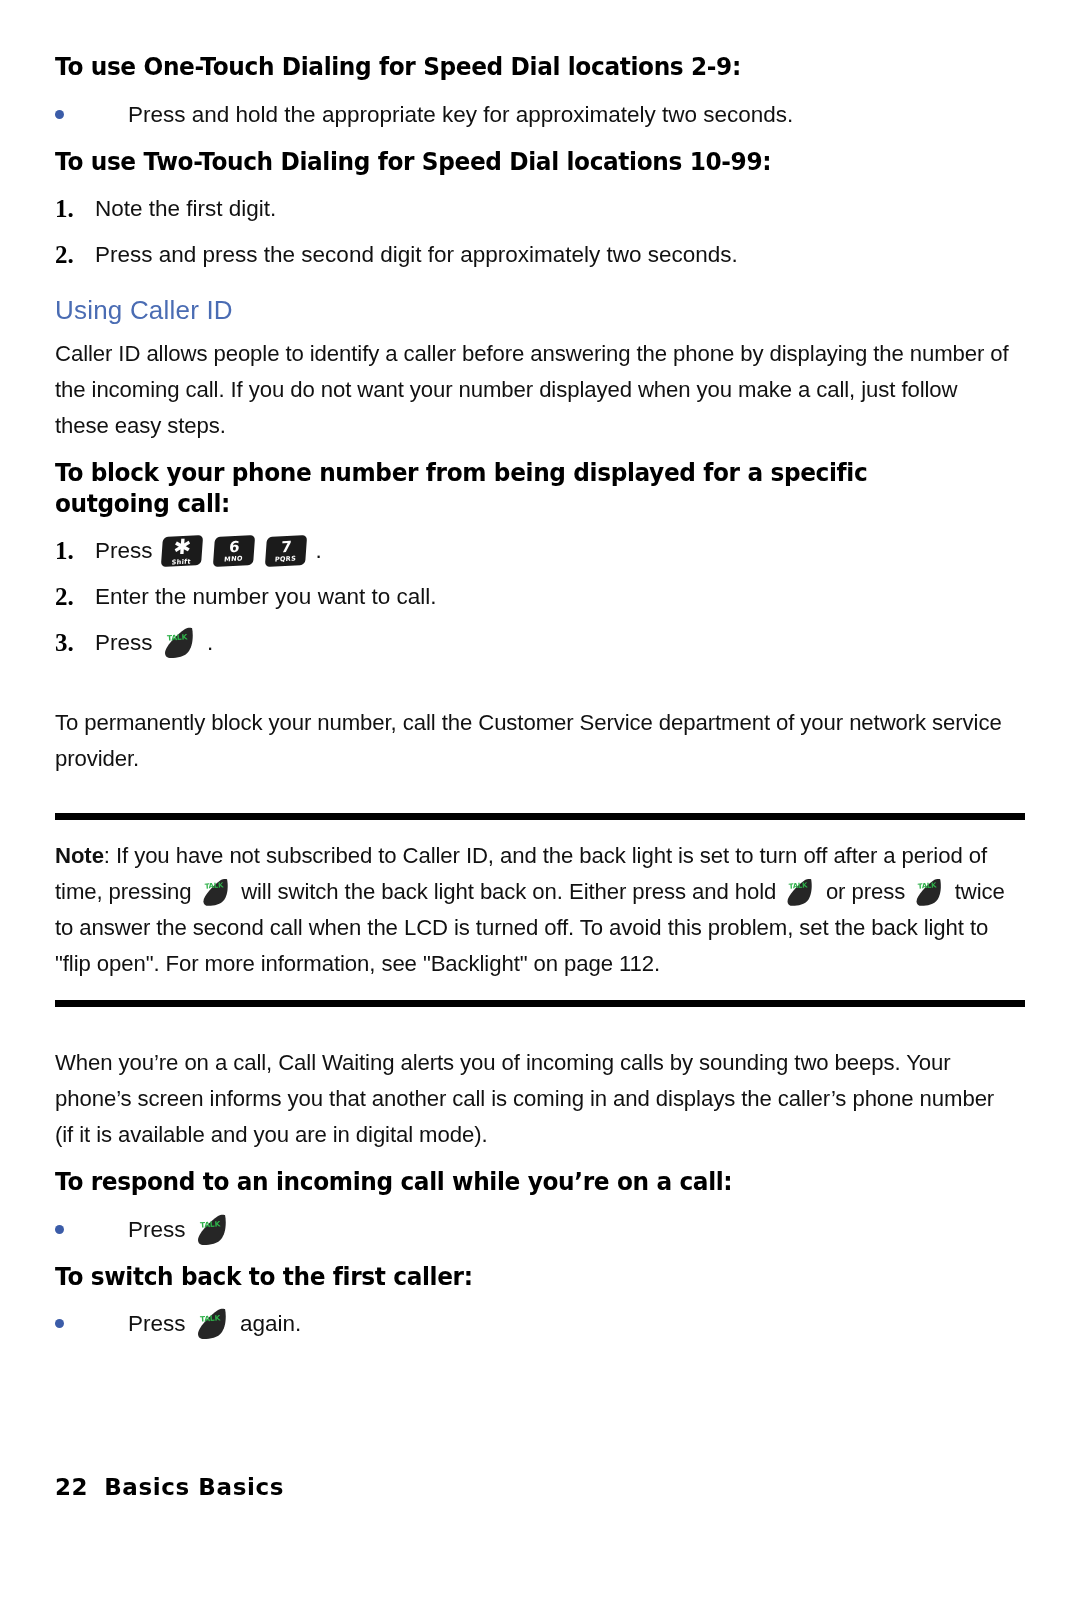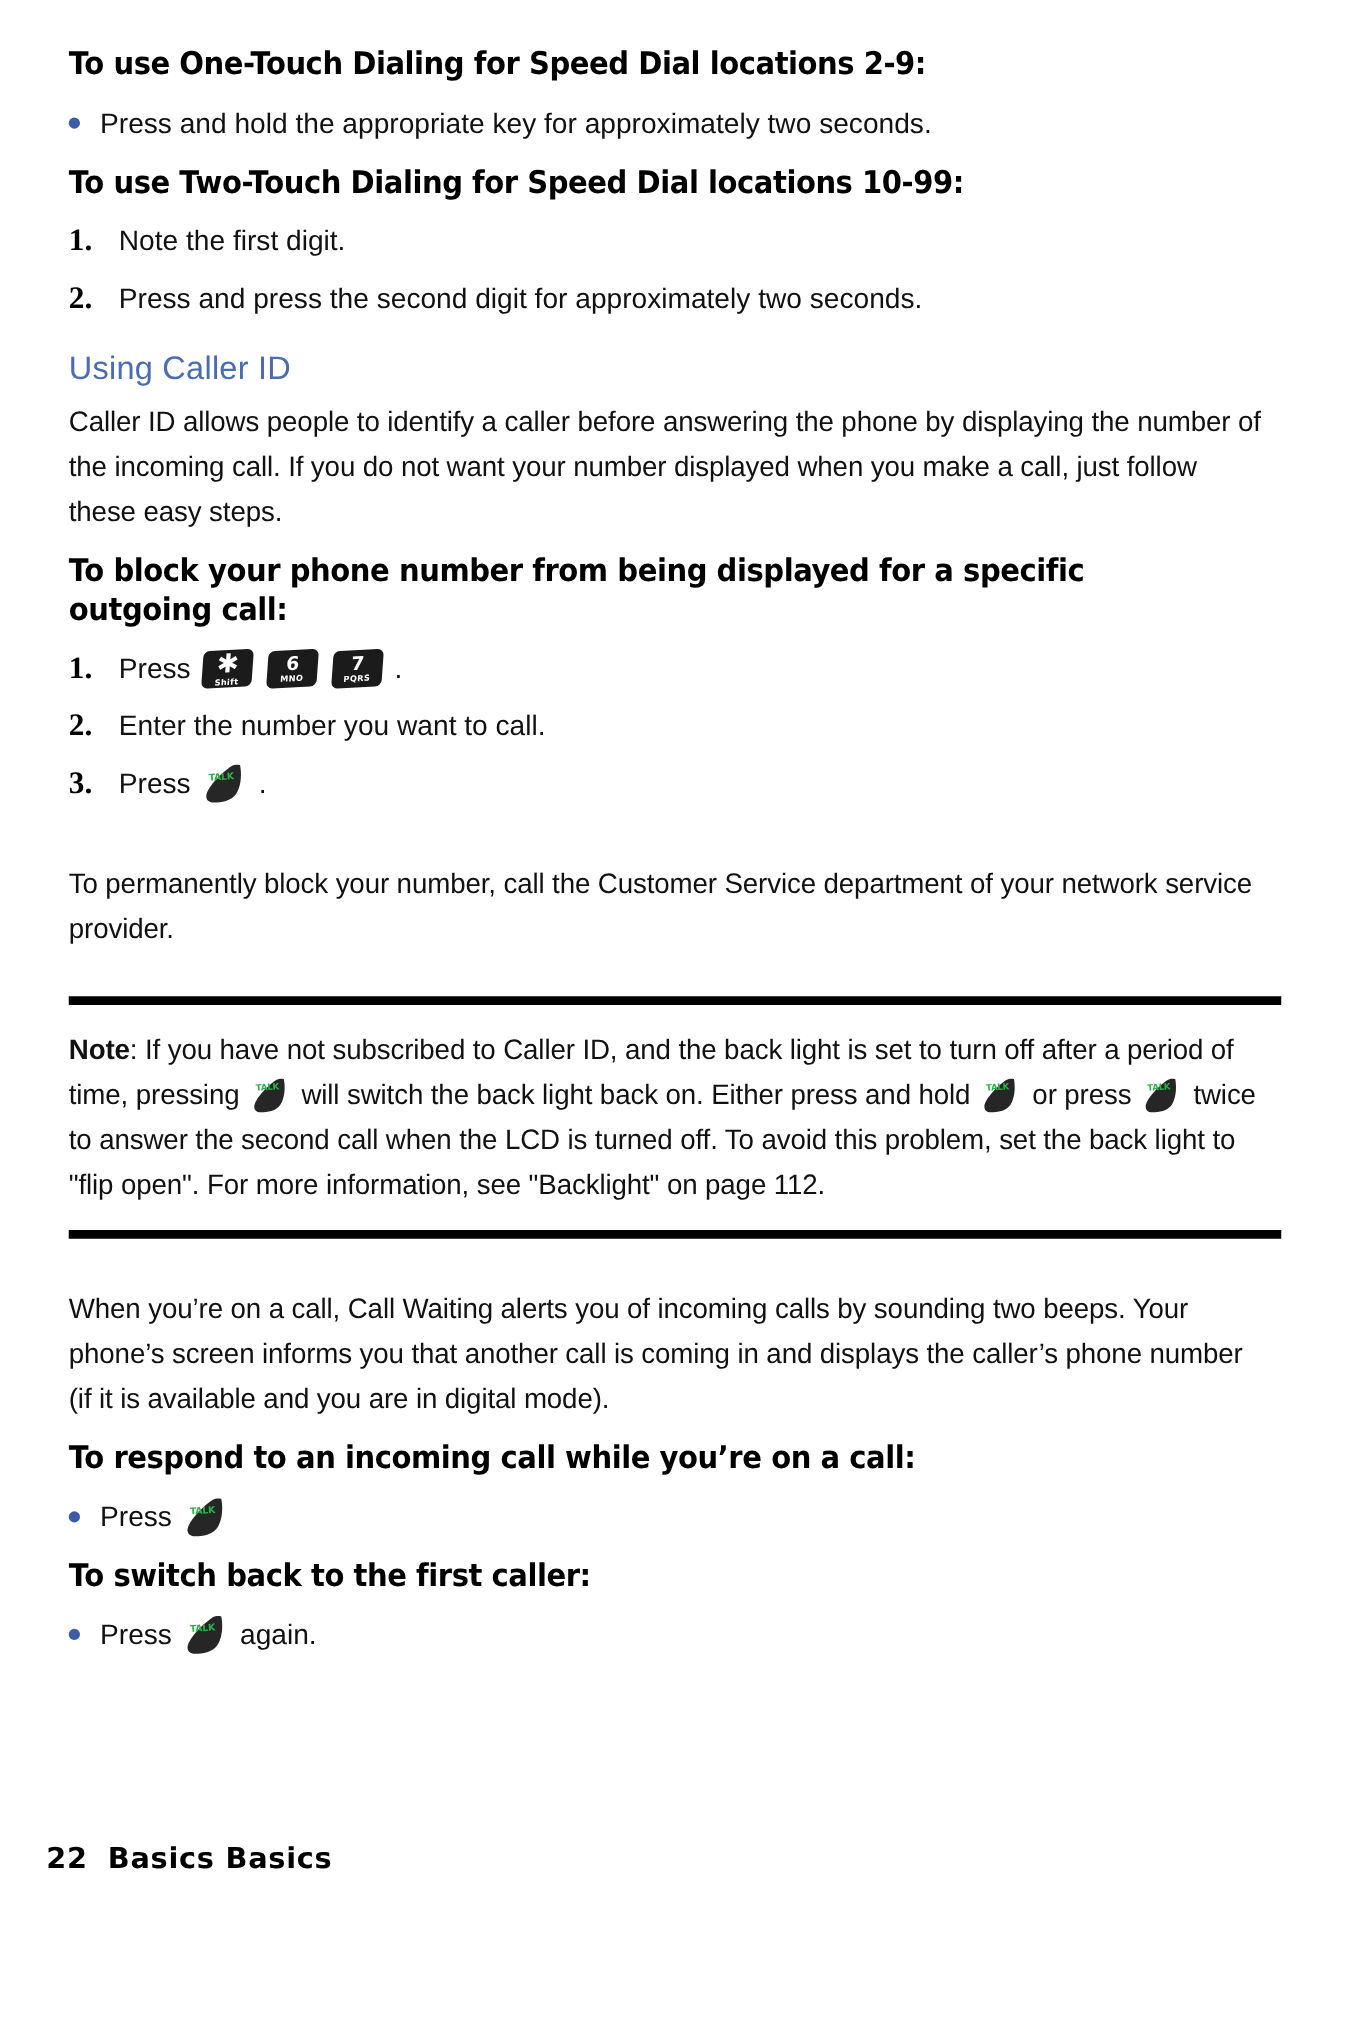--- a/index.html
+++ b/index.html
@@ -9,21 +9,21 @@
   }
   .page {
     position: relative;
     width: 1080px;
     height: 1622px;
     background: #ffffff;
     font-family: "Liberation Sans", sans-serif;
     color: #111111;
     overflow: hidden;
     box-sizing: border-box;
-    padding: 0 55px;
+    padding: 16px 55px;
   }
 
   
   .proc-head {
     font-family: "DejaVu Sans", sans-serif;
     font-weight: 700;
     font-size: 25px;
     letter-spacing: -0.4px;
     color: #000000;
     margin: 0;
@@ -50,20 +50,21 @@
   .body-text.tight {
     transform: scaleX(0.985);
     transform-origin: left center;
   }
 
   
   .bullet-row {
     display: flex;
     align-items: flex-start;
     margin: 0;
+    gap: 48px;
   }
   .bullet-dot {
     flex: 0 0 auto;
     width: 9px;
     height: 9px;
     border-radius: 50%;
     background: #3b5ca8;
     margin: 13px 16px 0 0;
   }
   .bullet-body {
@@ -169,21 +170,21 @@
     letter-spacing: -0.2px;
     transform: rotate(-4deg);
   }
   .talkkey.sm { width: 32px; height: 29px; vertical-align: -8px; }
   .talkkey.sm svg { width: 32px; height: 29px; }
   .talkkey.sm .talklabel { font-size: 7px; left: 4px; bottom: 3px; }
 
   
   .footer {
     position: absolute;
-    left: 37px;
+    left: 55px;
     bottom: 122px;
     display: flex;
     align-items: flex-end;
     font-family: "DejaVu Sans", sans-serif;
     font-weight: 700;
     font-size: 23px;
     color: #000000;
     letter-spacing: 0.6px;
   }
   .footer .pageno { margin-right: 16px; }

